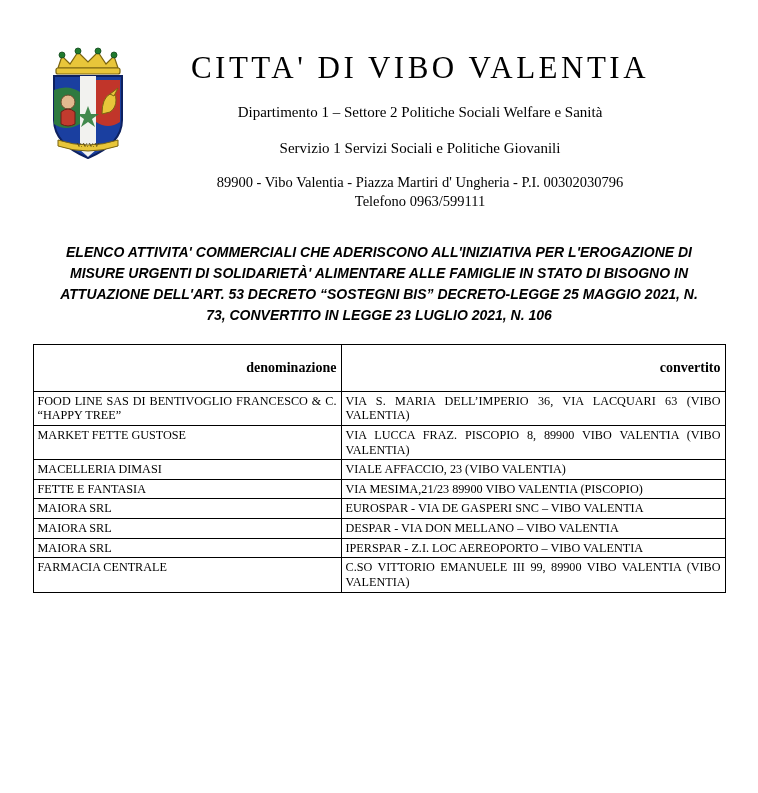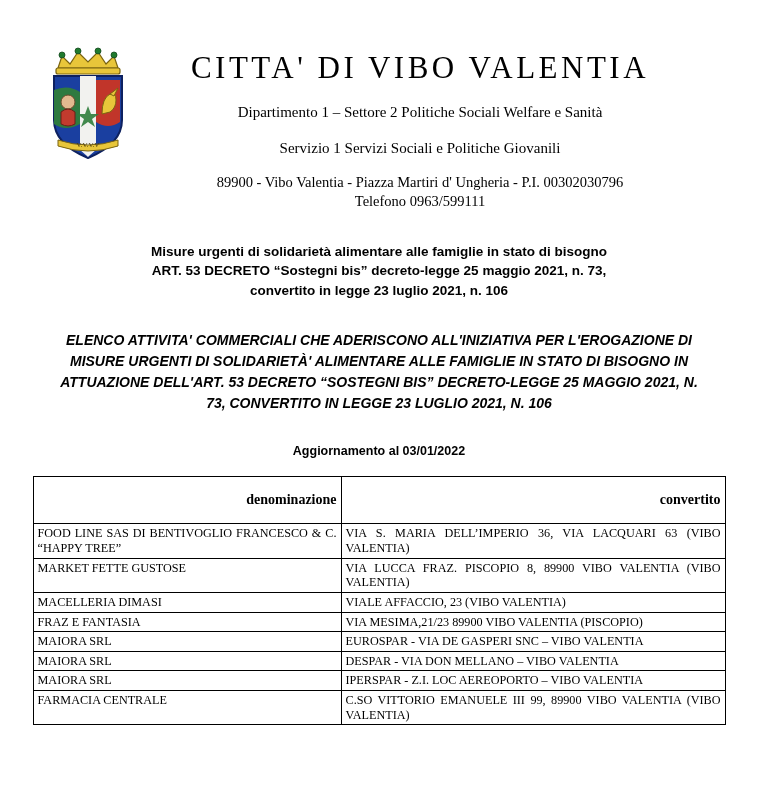--- a/index.html
+++ b/index.html
@@ -159,29 +159,23 @@
       <div class="city-title">CITTA' DI VIBO VALENTIA</div>
       <div class="dept-line">Dipartimento 1 – Settore 2 Politiche Sociali Welfare e Sanità</div>
       <div class="dept-line">Servizio 1 Servizi Sociali e Politiche Giovanili</div>
       <div class="addr-block">
         <div class="addr-line">89900 - Vibo Valentia - Piazza Martiri d' Ungheria - P.I. 00302030796</div>
         <div class="addr-line">Telefono 0963/599111</div>
       </div>
     </div>
   </div>
 
-  <div class="bold-center">
-    <div>Misure urgenti di solidarietà alimentare alle famiglie in stato di bisogno</div>
-    <div>ART. 53 DECRETO “Sostegni bis” decreto-legge 25 maggio 2021, n. 73,</div>
-    <div>convertito in legge 23 luglio 2021, n. 106</div>
-  </div>
 
   <div class="italic-block">ELENCO ATTIVITA' COMMERCIALI CHE ADERISCONO ALL'INIZIATIVA PER L'EROGAZIONE DI MISURE URGENTI DI SOLIDARIETÀ' ALIMENTARE ALLE FAMIGLIE IN STATO DI BISOGNO IN ATTUAZIONE DELL'ART. 53 DECRETO “SOSTEGNI BIS” DECRETO-LEGGE 25 MAGGIO 2021, N. 73, CONVERTITO IN LEGGE 23 LUGLIO 2021, N. 106</div>
 
-  <div class="update-line">Aggiornamento al 03/01/2022</div>
 
   <table class="listing">
     <colgroup>
       <col class="c-name">
       <col class="c-addr">
     </colgroup>
     <thead>
       <tr>
         <th>denominazione</th>
         <th>convertito</th>
@@ -194,21 +188,21 @@
       </tr>
       <tr>
         <td>MARKET FETTE GUSTOSE</td>
         <td>VIA LUCCA FRAZ. PISCOPIO 8, 89900 VIBO VALENTIA (VIBO VALENTIA)</td>
       </tr>
       <tr>
         <td>MACELLERIA DIMASI</td>
         <td>VIALE AFFACCIO, 23 (VIBO VALENTIA)</td>
       </tr>
       <tr>
-        <td>FRAZ E FANTASIA</td>
+        <td>FETTE E FANTASIA</td>
         <td>VIA MESIMA,21/23 89900 VIBO VALENTIA (PISCOPIO)</td>
       </tr>
       <tr>
         <td>MAIORA SRL</td>
         <td>EUROSPAR - VIA DE GASPERI SNC – VIBO VALENTIA</td>
       </tr>
       <tr>
         <td>MAIORA SRL</td>
         <td>DESPAR - VIA DON MELLANO – VIBO VALENTIA</td>
       </tr>

